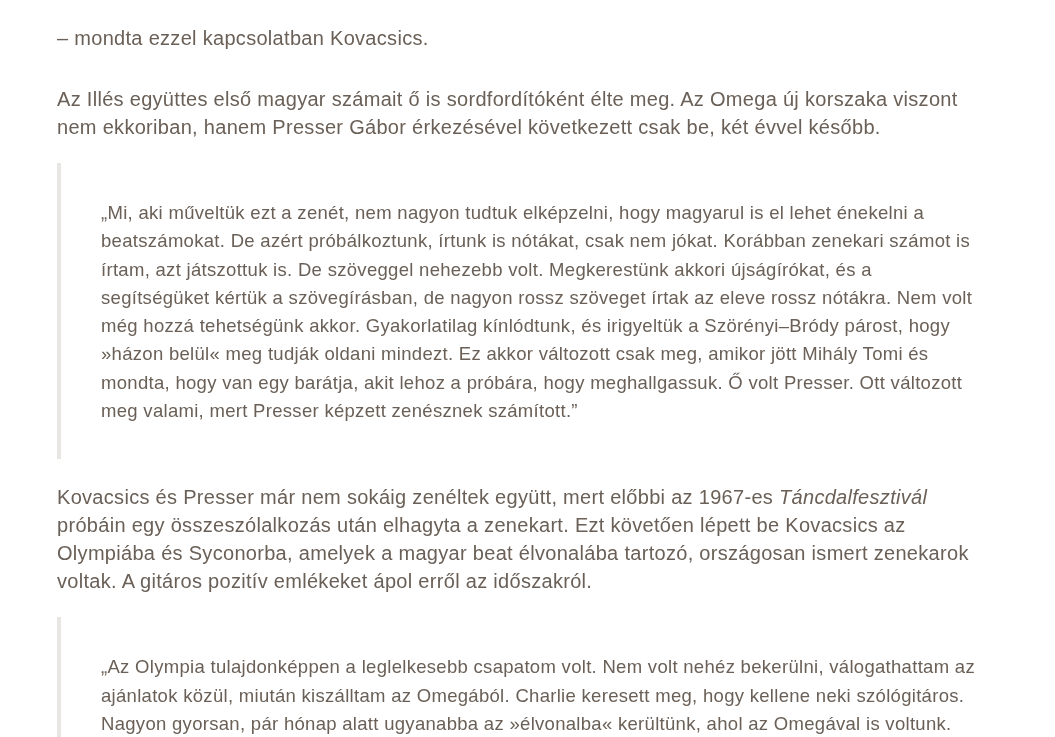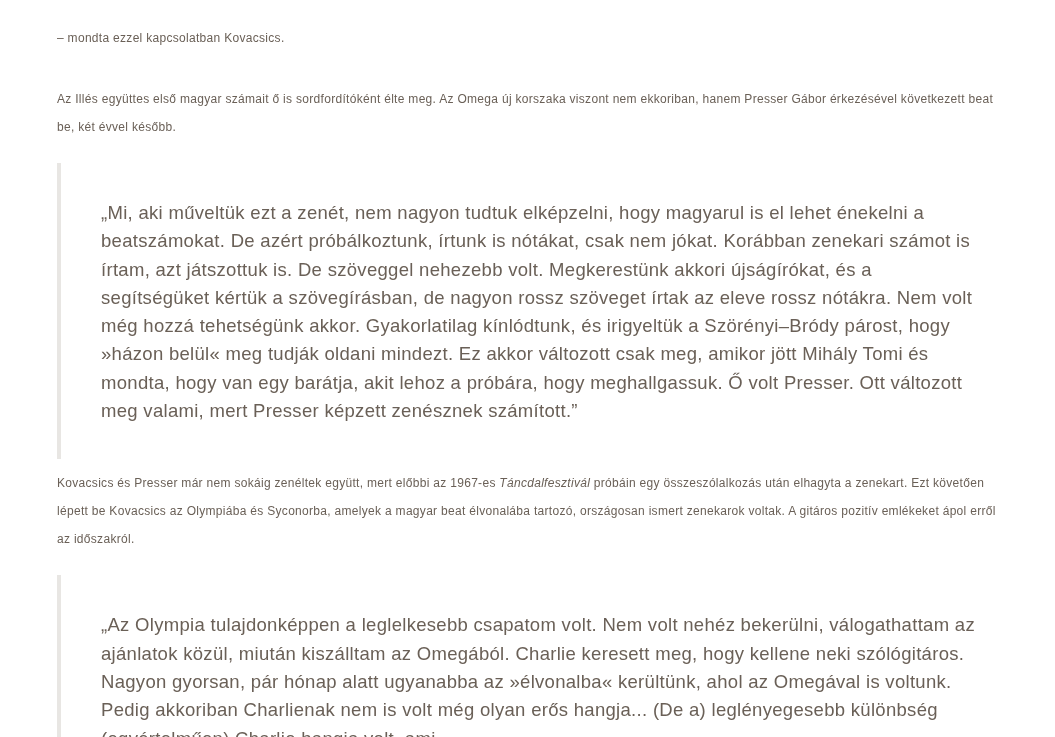--- a/index.html
+++ b/index.html
@@ -18,49 +18,49 @@
     overflow: hidden;
     background: var(--bg);
     font-family: "Liberation Sans", "DejaVu Sans", sans-serif;
     color: var(--text);
   }
   .article {
     padding: 16px 58px 0 57px;
   }
   .para {
     margin: 0;
-    font-size: 12px;
+    font-size: 20px;
     line-height: 28px;
     letter-spacing: 0.3px;
     font-weight: 400;
   }
   .attribution { margin-top: 8px; }
   .p-intro { margin-top: 33px; }
-  .p-middle { margin-top: 10px; }
+  .p-middle { margin-top: 24px; }
   .quote {
     margin: 22px 0 0 0;
     border-left: 4px solid var(--quote-border);
     padding: 20px 6px 18px 24px;
   }
   .quote-text {
     margin: 16px;
     font-size: 18.5px;
     line-height: 28.3px;
     letter-spacing: 0.3px;
   }
   em { font-style: italic; }
 </style>
 </head>
 <body>
 
 <div class="article">
 
   <p class="para attribution">– mondta ezzel kapcsolatban Kovacsics.</p>
 
-  <p class="para p-intro">Az Illés együttes első magyar számait ő is sordfordítóként élte meg. Az Omega új korszaka viszont nem ekkoriban, hanem Presser Gábor érkezésével következett beat be, két évvel később.</p>
+  <p class="para p-intro">Az Illés együttes első magyar számait ő is sordfordítóként élte meg. Az Omega új korszaka viszont nem ekkoriban, hanem Presser Gábor érkezésével következett csak be, két évvel később.</p>
 
   <blockquote class="quote">
     <p class="quote-text">„Mi, aki műveltük ezt a zenét, nem nagyon tudtuk elképzelni, hogy magyarul is el lehet énekelni a beatszámokat. De azért próbálkoztunk, írtunk is nótákat, csak nem jókat. Korábban zenekari számot is írtam, azt játszottuk is. De szöveggel nehezebb volt. Megkerestünk akkori újságírókat, és a segítségüket kértük a szövegírásban, de nagyon rossz szöveget írtak az eleve rossz nótákra. Nem volt még hozzá tehetségünk akkor. Gyakorlatilag kínlódtunk, és irigyeltük a Szörényi–Bródy párost, hogy »házon belül« meg tudják oldani mindezt. Ez akkor változott csak meg, amikor jött Mihály Tomi és mondta, hogy van egy barátja, akit lehoz a próbára, hogy meghallgassuk. Ő volt Presser. Ott változott meg valami, mert Presser képzett zenésznek számított.”</p>
   </blockquote>
 
   <p class="para p-middle"><span>Kovacsics és Presser már nem sokáig zenéltek együtt, mert előbbi az 1967-es </span><em>Táncdalfesztivál</em><span> próbáin egy összeszólalkozás után elhagyta a zenekart. Ezt követően lépett be Kovacsics az Olympiába és Syconorba, amelyek a magyar beat élvonalába tartozó, országosan ismert zenekarok voltak. A gitáros pozitív emlékeket ápol erről az időszakról.</span></p>
 
   <blockquote class="quote">
     <p class="quote-text">„Az Olympia tulajdonképpen a leglelkesebb csapatom volt. Nem volt nehéz bekerülni, válogathattam az ajánlatok közül, miután kiszálltam az Omegából. Charlie keresett meg, hogy kellene neki szólógitáros. Nagyon gyorsan, pár hónap alatt ugyanabba az »élvonalba« kerültünk, ahol az Omegával is voltunk. Pedig akkoriban Charlienak nem is volt még olyan erős hangja... (De a) leglényegesebb különbség (egyértelműen) Charlie hangja volt, ami</p>
   </blockquote>

